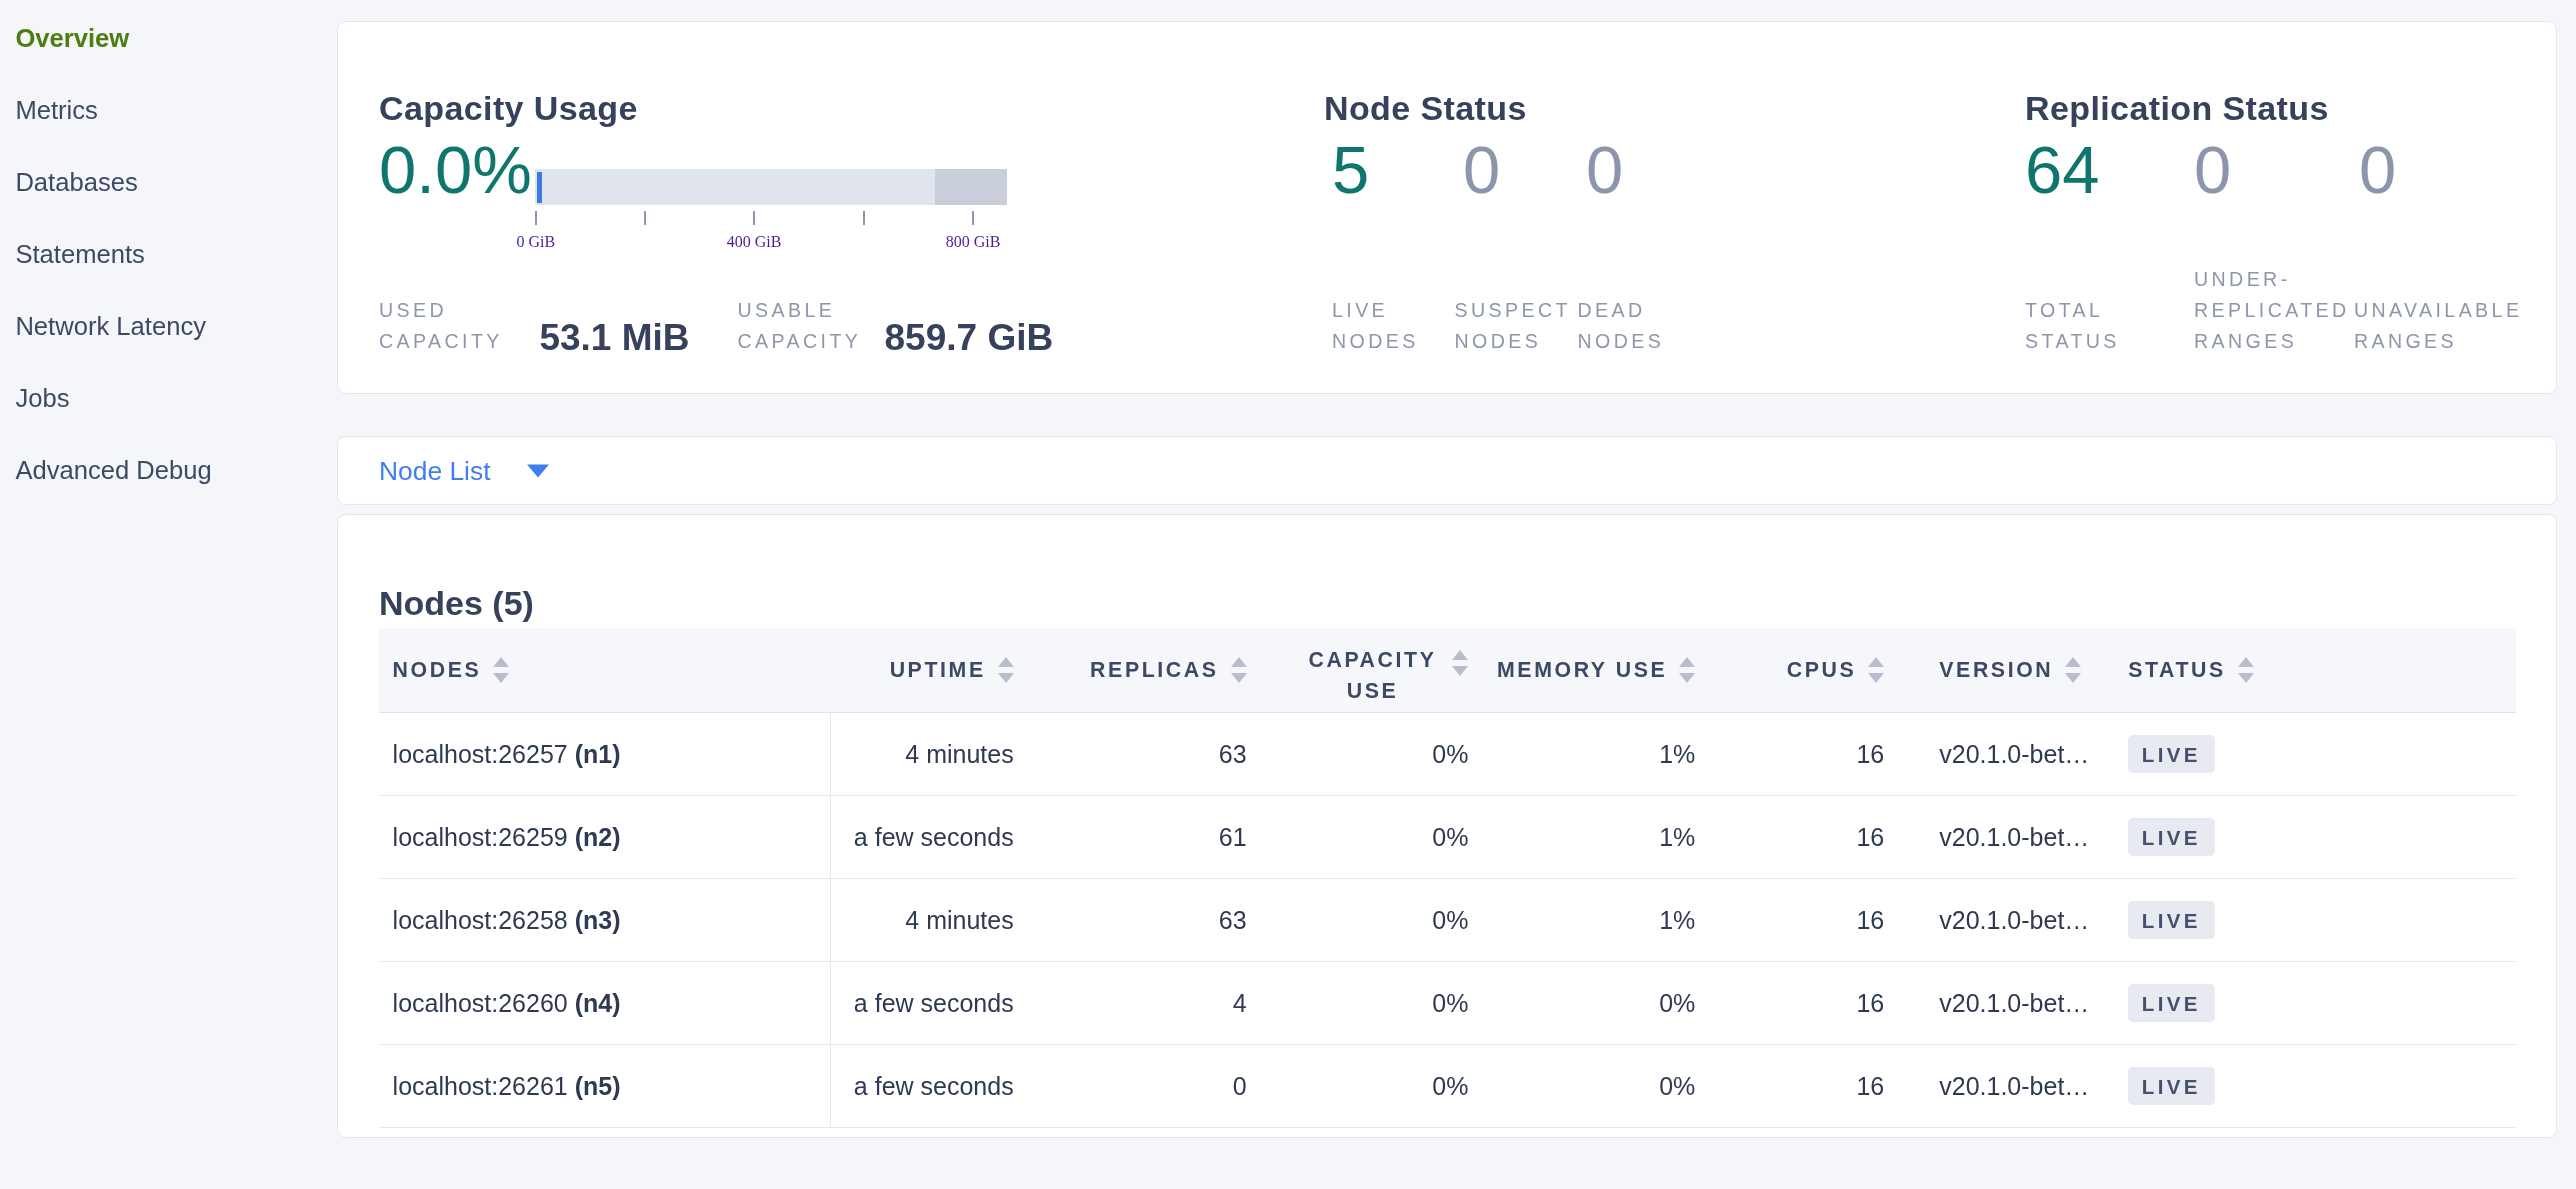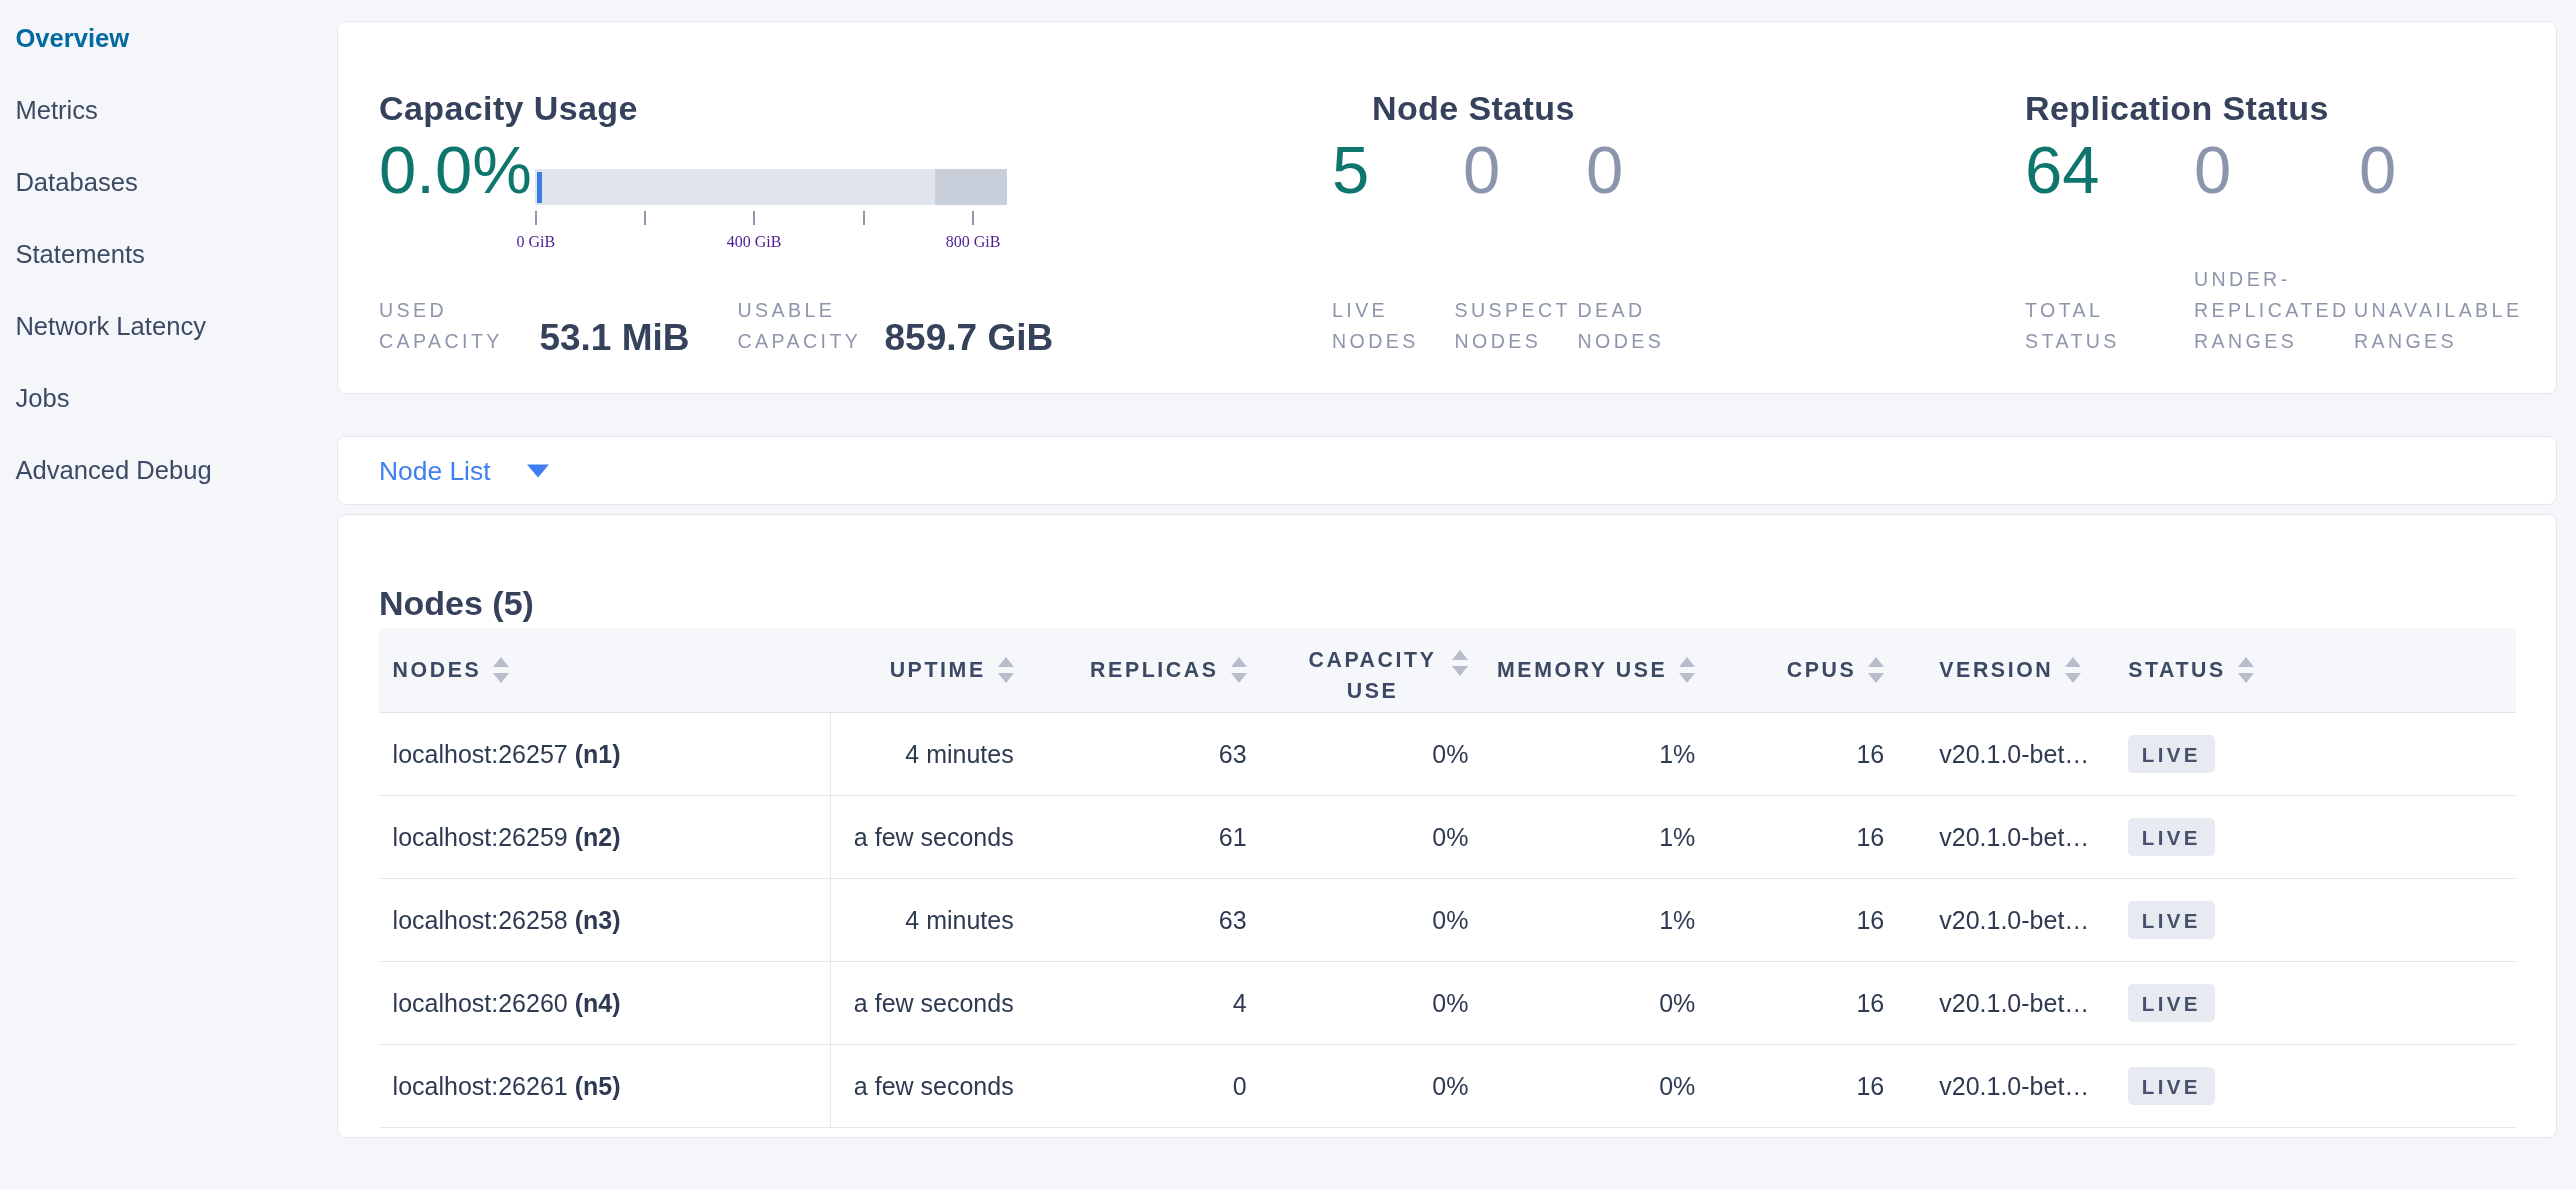--- a/index.html
+++ b/index.html
@@ -5,31 +5,31 @@
   * { box-sizing: border-box; }
   html,body { margin:0; padding:0; }
   body {
     width:2576px; height:1189px; position:relative; overflow:hidden;
     background:#f4f6fa; font-family:"Liberation Sans", sans-serif; color:#2e3a51;
   }
 
   
   .sidebar { position:absolute; left:0; top:0; width:337px; padding:24px 0 0 15.4px; }
   .nav-item { font-size:25.6px; color:#3c4a63; margin-bottom:43px; cursor:pointer; line-height:29px; }
-  .nav-item.active { color:#0369a1; font-weight:bold; }
+  .nav-item.active { color:#4d7c0f; font-weight:bold; }
 
   
   .card { position:absolute; background:#ffffff; border:1.7px solid #e3e6ed; border-radius:8.5px; }
   #card-stats    { left:337px; top:21.3px;  width:2220px; height:373px; }
   #card-selector { left:337px; top:436px; width:2220px; height:69px; }
   #card-nodes    { left:337px; top:514px; width:2220px; height:624px; }
 
   .section-title { position:absolute; top:38px; font-size:34px; font-weight:bold; color:#36425c; letter-spacing:0.4px; }
   #cap-title  { left:41px; }
-  #node-title { left:1034px; }
+  #node-title { left:986px; }
   #rep-title  { left:1687px; }
 
   .big-num { font-size:67px; line-height:70px; color:#0f766e; }
   .big-num.dim { color:#8b95ac; }
   .caps { font-size:19.6px; letter-spacing:3.4px; color:#8d96ab; line-height:31px; }
   .stat-val { font-size:37px; font-weight:bold; color:#36425c; line-height:38px; }
 
   
   #cap-percent { position:absolute; left:41px; top:113px; }
   #cap-chart { position:absolute; left:197px; top:147px; width:472px; height:36px; }

